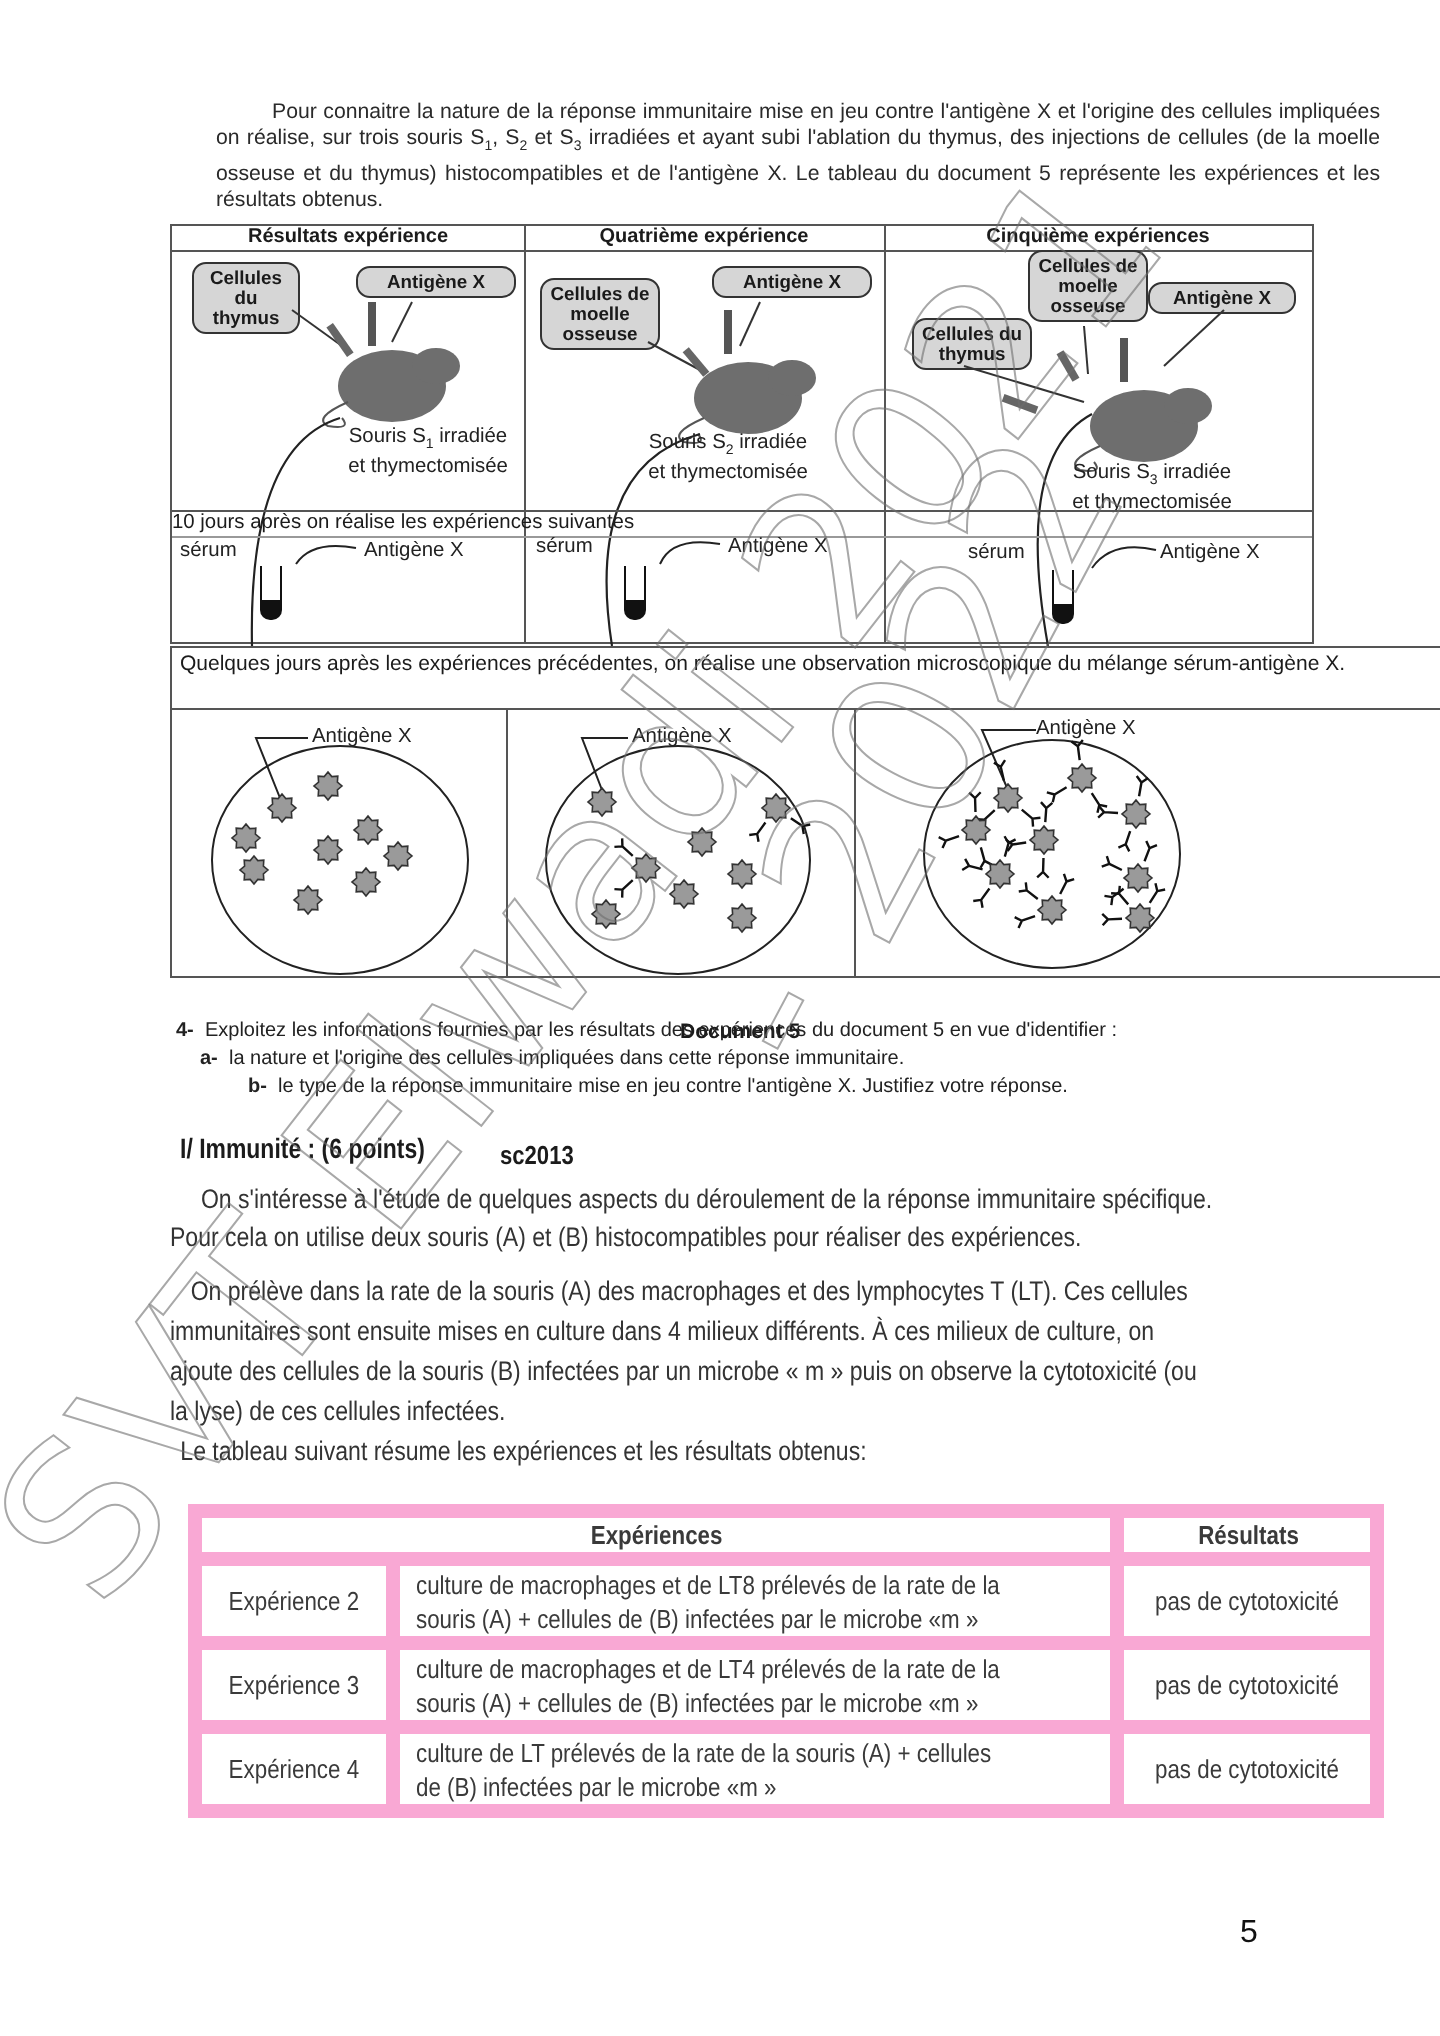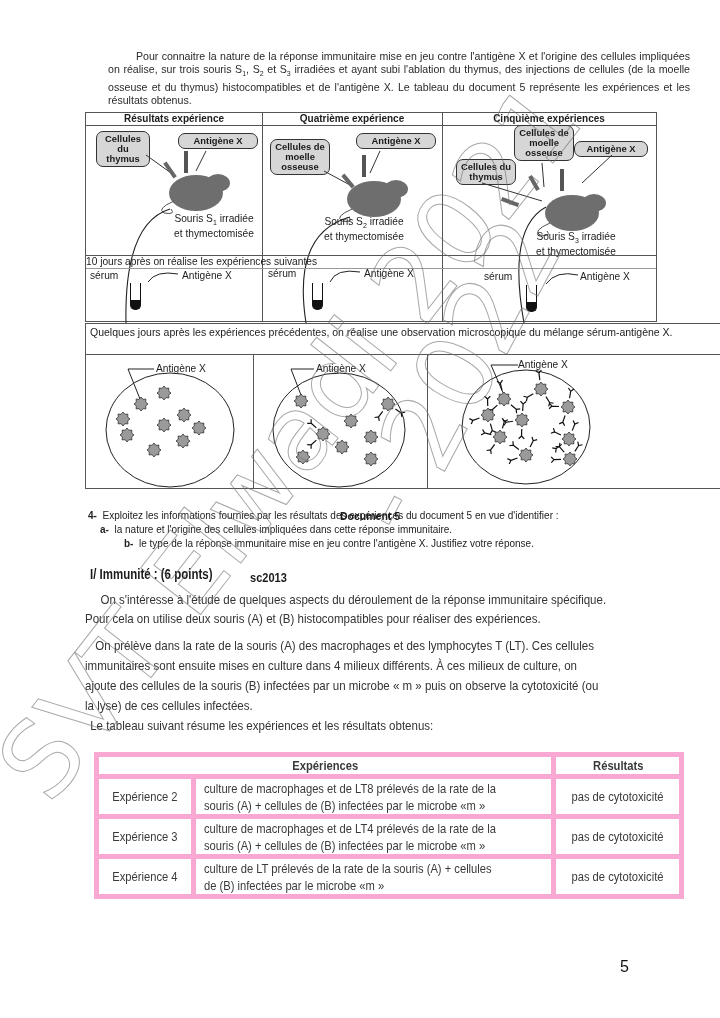--- a/index.html
+++ b/index.html
@@ -21,21 +21,21 @@
   .obs { left:85px; top:323px; width:640px; height:166px; border:1px solid #555; box-sizing:border-box; }
   .obs-text { position:absolute; left:4px; top:2px; right:4px; font-size:10.5px; line-height:12.6px; text-align:justify; }
   .obs-row { position:absolute; left:0; right:0; top:30px; bottom:0; border-top:1px solid #555; }
   .obs-cell { position:absolute; top:0; bottom:0; border-right:1px solid #555; }
   .doc-caption { left:340px; top:510px; font-size:10.5px; font-weight:bold; }
   .q { font-size:10px; color:#222; }
   .h2 { left:90px; top:566px; font-size:14px; font-weight:bold; transform:scaleX(0.82); transform-origin:left; }
   .sc { left:250px; top:570px; font-size:13px; font-weight:bold; transform:scaleX(0.85); transform-origin:left; }
   .para { left:85px; width:605px; font-size:13.4px; line-height:19.6px; color:#333; transform:scaleX(0.86); transform-origin:left top; width:705px; }
   table.res { position:absolute; left:94px; top:752px; width:584px; border-collapse:collapse; font-size:13px; color:#3a3a3a; }
-  table.res td, table.res th { border:5px solid #f9a8d4; padding:0 8px; }
+  table.res td, table.res th { border:7px solid #f9a8d4; padding:0 8px; }
   table.res th { font-weight:bold; height:17px; font-size:13px; }
   table.res td { height:35px; line-height:17px; }
   .scalx { display:inline-block; transform:scaleX(0.86); transform-origin:left center; white-space:nowrap; }
   .scalc { display:inline-block; transform:scaleX(0.86); white-space:nowrap; }
   .pagenum { left:620px; top:958px; font-size:16px; color:#111; }
   .wm { position:absolute; color:rgba(120,120,120,0.55); font-family:"DejaVu Sans", sans-serif; font-size:104px; font-weight:normal; white-space:nowrap; transform-origin:left bottom; pointer-events:none; -webkit-text-stroke:1px rgba(110,110,110,0.6); color:transparent; }
 </style>
 </head>
 <body>
 

